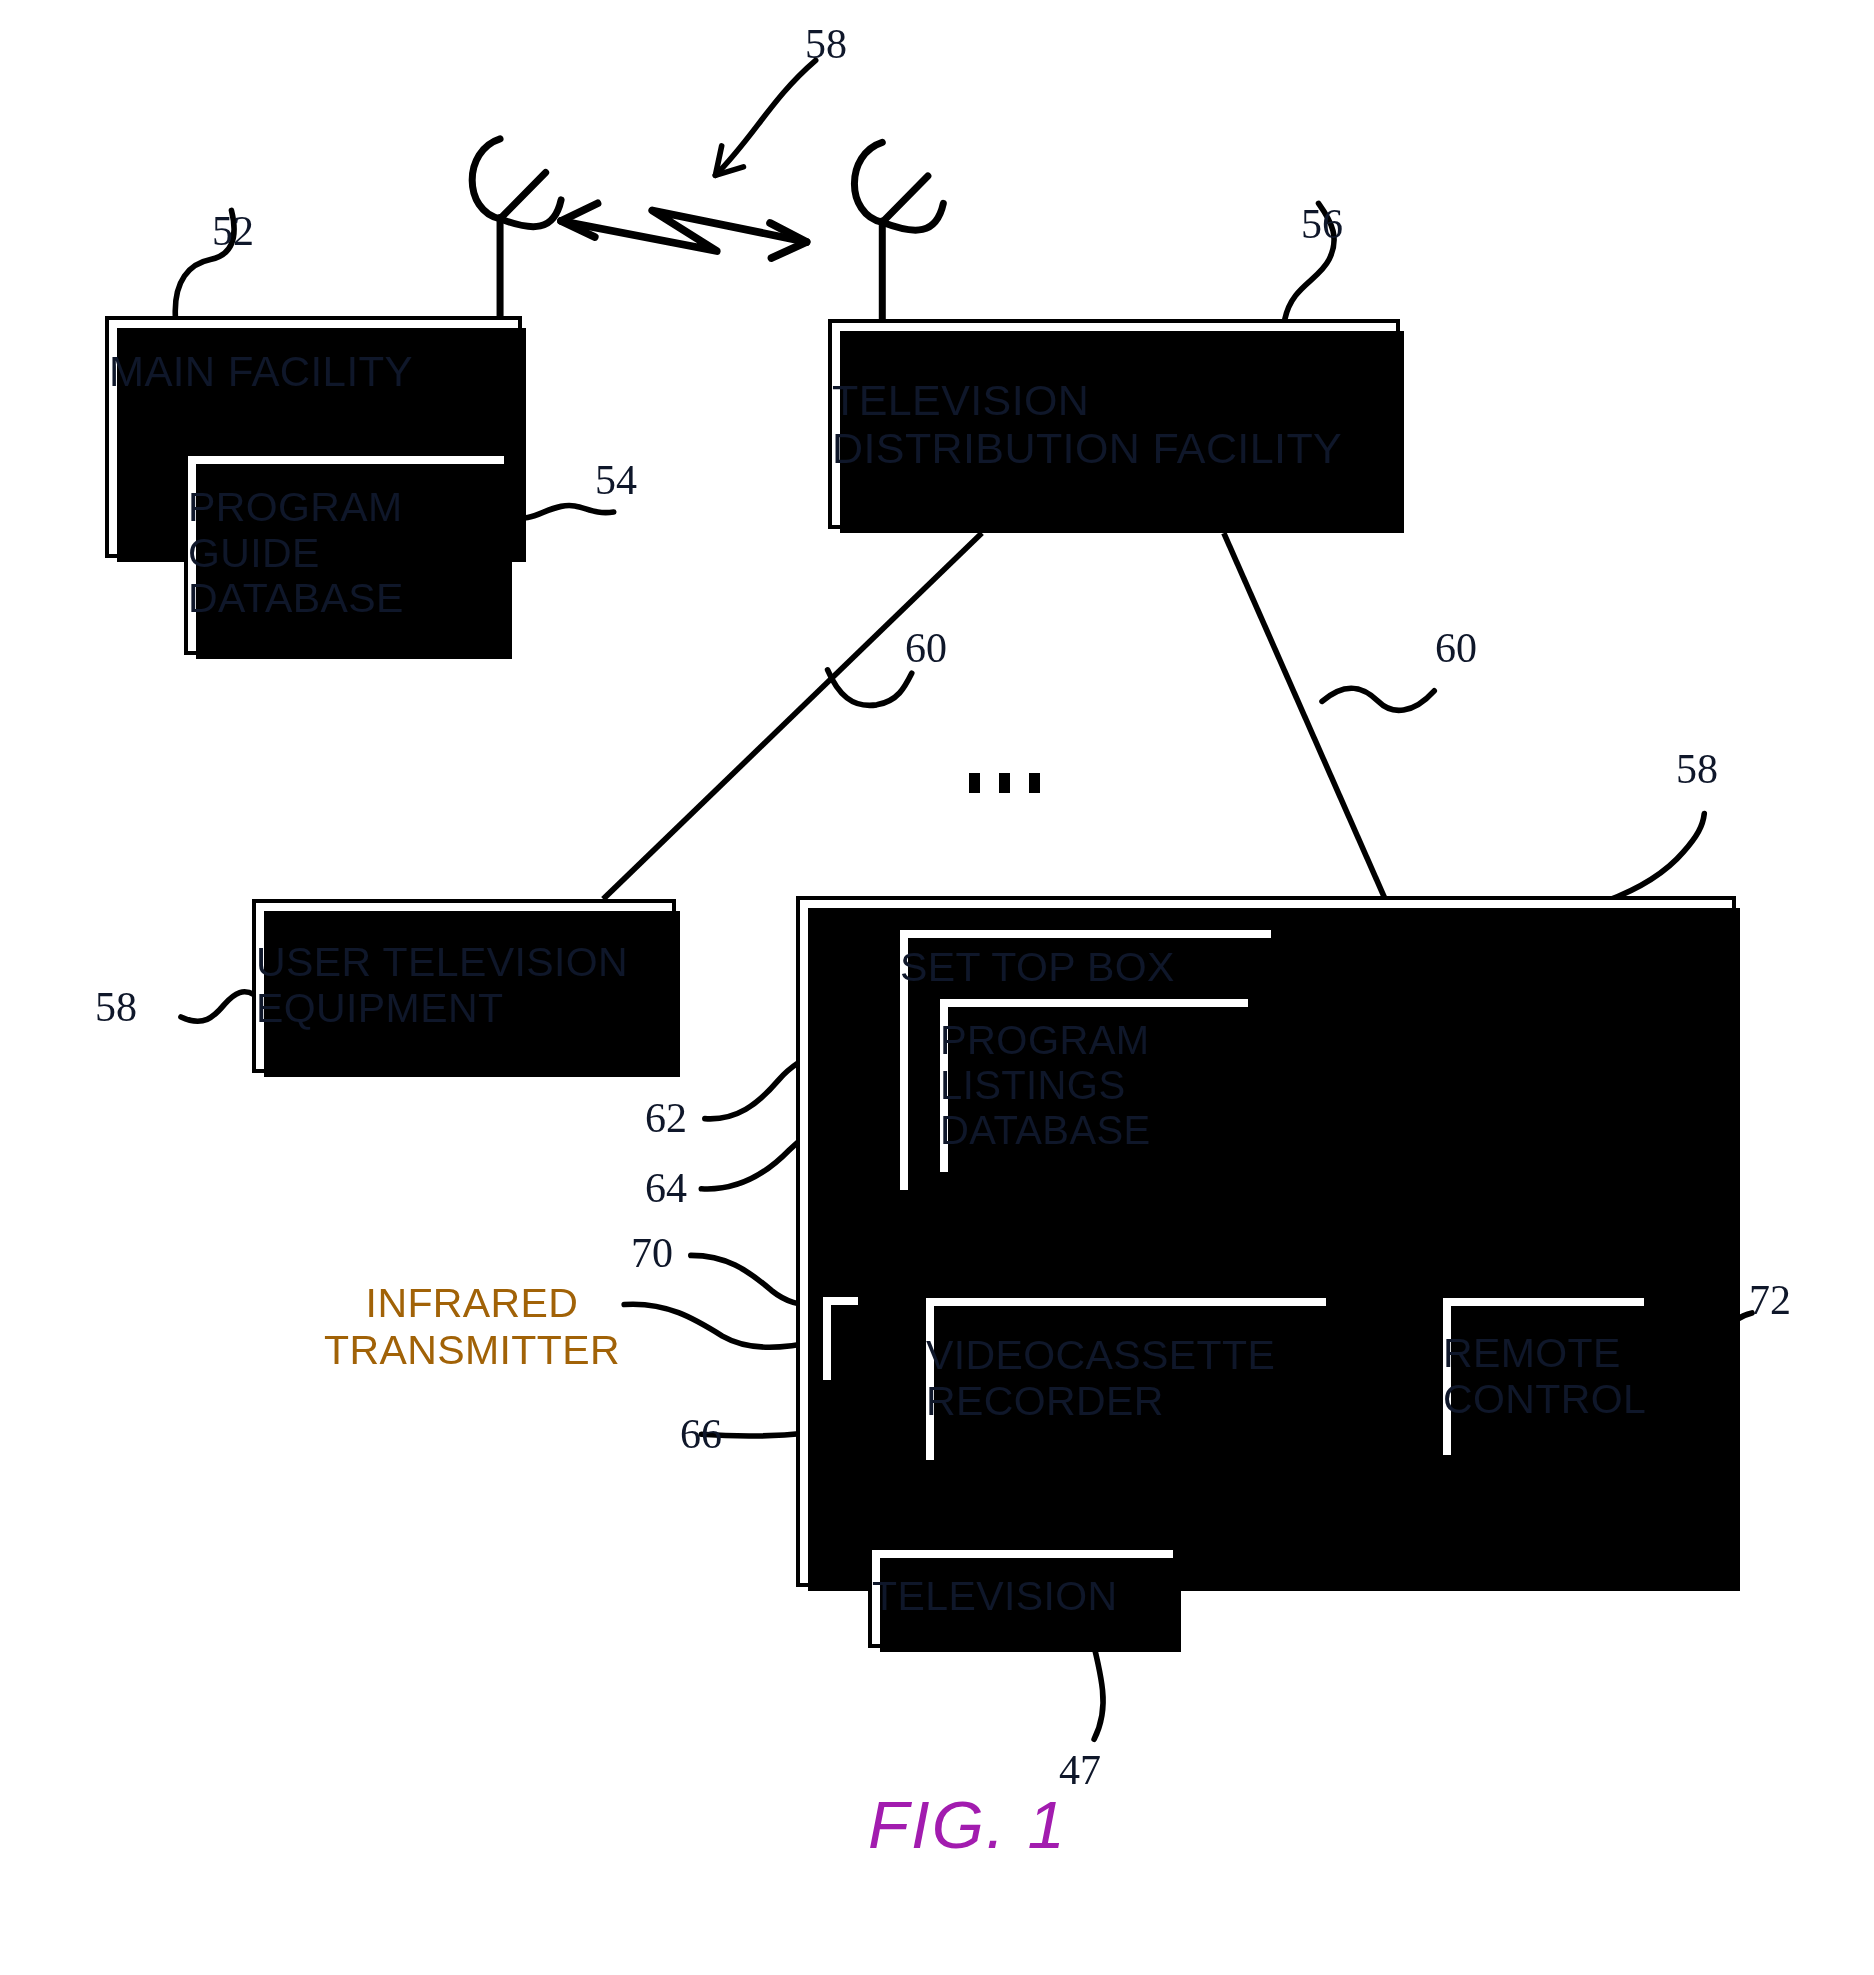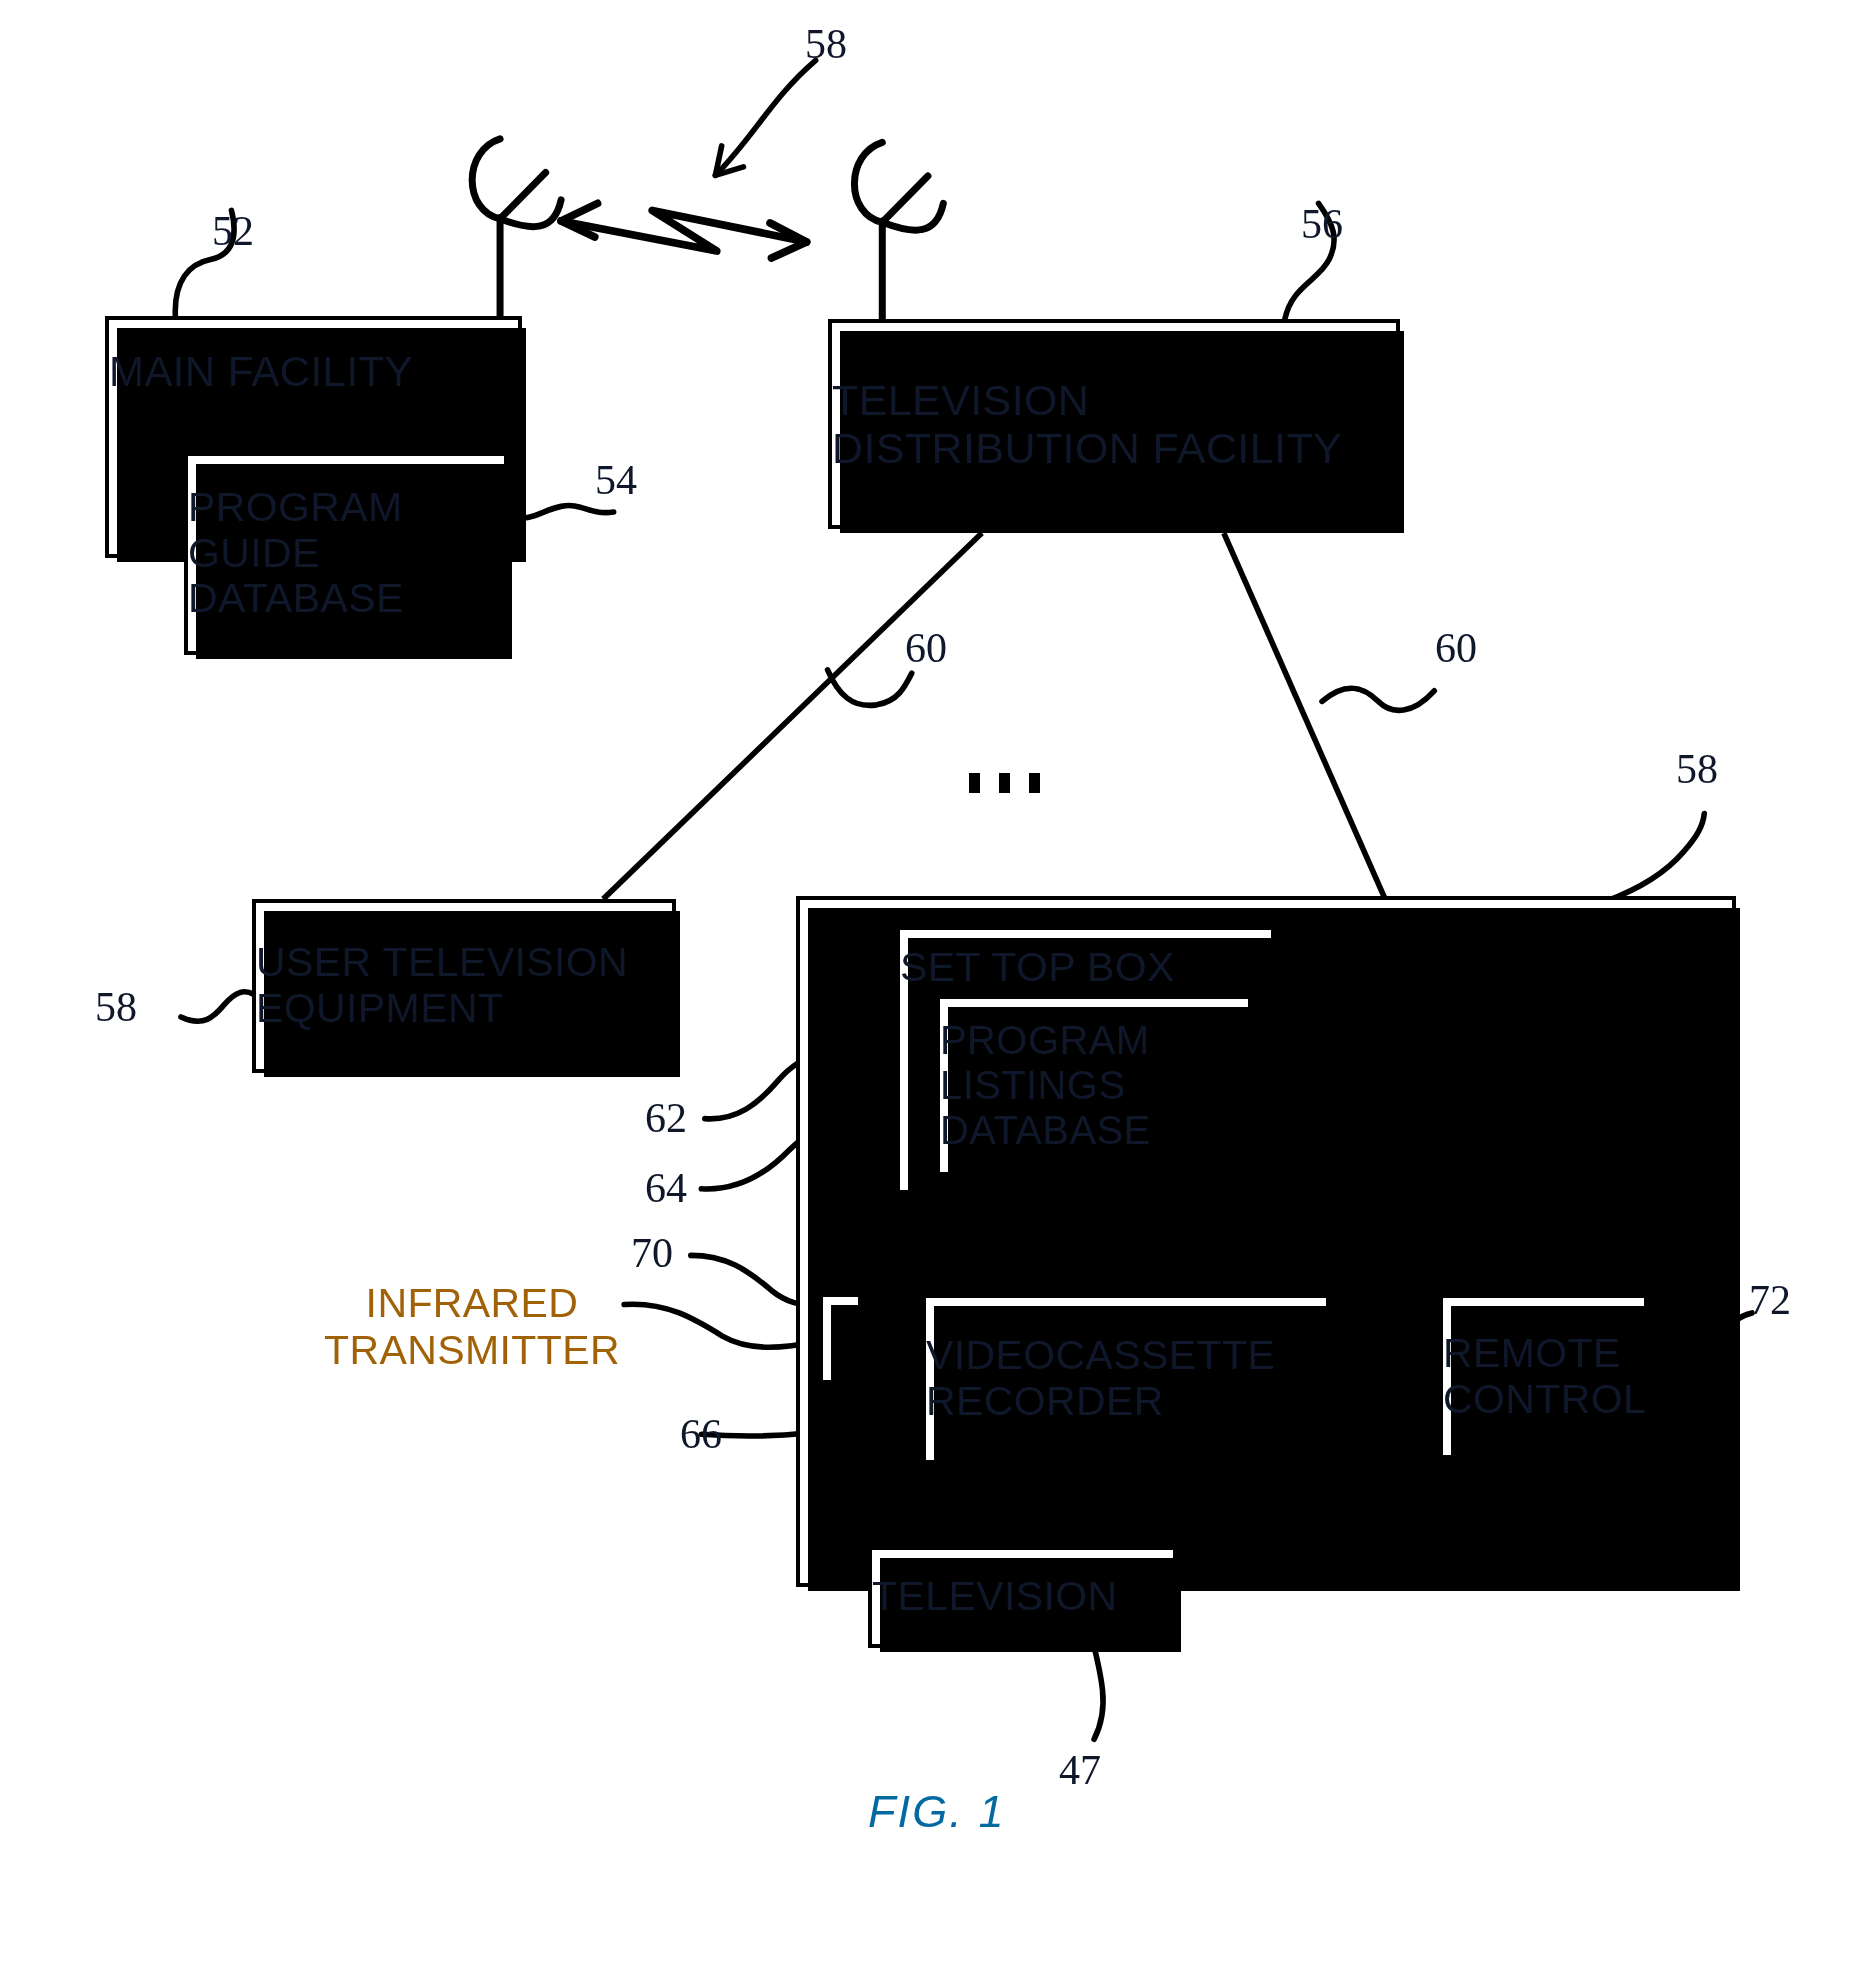--- a/index.html
+++ b/index.html
@@ -81,23 +81,23 @@
     width: 10.5px;
     height: 19.6px;
     background: #000000;
   }
   
   .figcap {
     position: absolute;
     font-family: "Liberation Sans", sans-serif;
     font-style: italic;
     font-weight: normal;
-    font-size: 45px;
+    font-size: 67px;
     letter-spacing: 2.1px;
-    color: #0369a1;
+    color: #a21caf;
     z-index: 6;
     white-space: nowrap;
   }
 </style>
 </head>
 <body>
 
 <div id="page">
 
   <svg id="svg-layer" viewBox="0 0 2672 2816">

